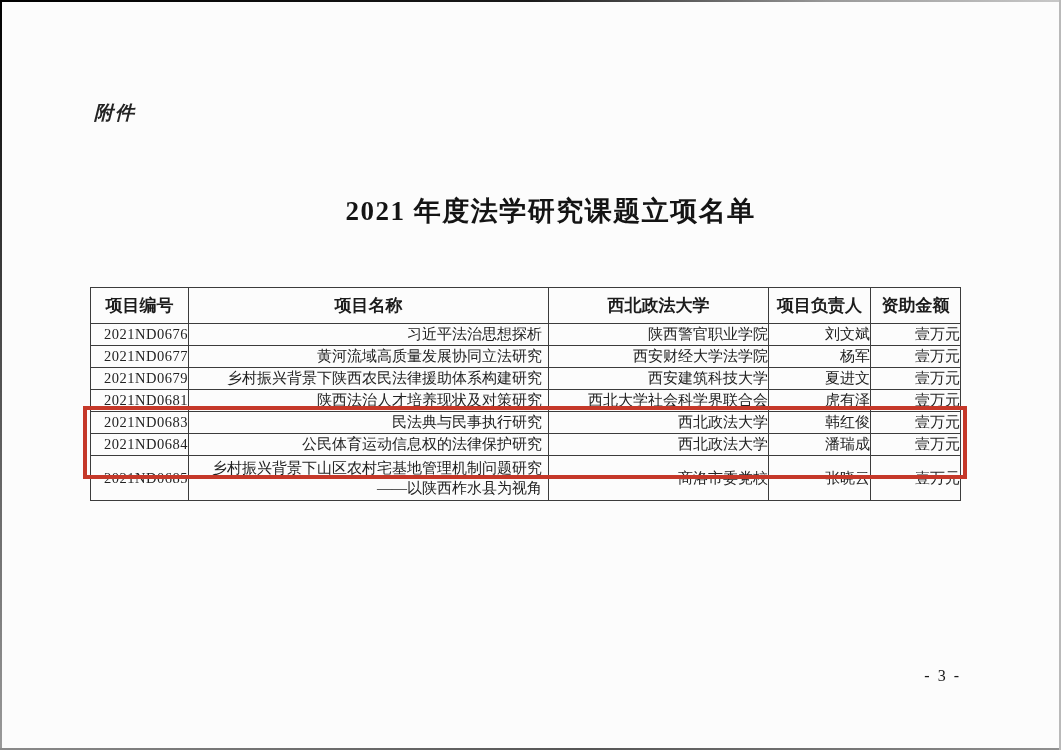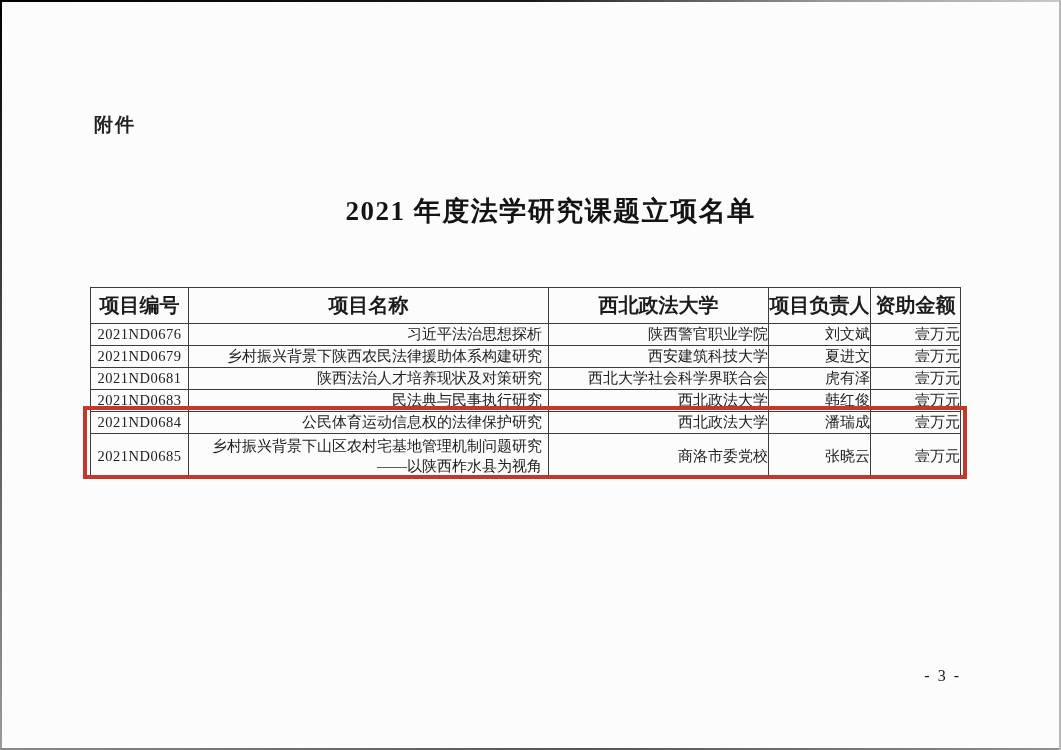--- a/index.html
+++ b/index.html
@@ -16,26 +16,27 @@
   .edge-top    { top: 0; left: 0; width: 100%; height: 2px;
                  background: linear-gradient(to right, #000 0%, #1a1a1a 50%, #999 78%, #c8c8c8 100%); }
   .edge-left   { top: 0; left: 0; width: 2px; height: 100%;
                  background: linear-gradient(to bottom, #000 0%, #4a4a4a 45%, #9a9a9a 100%); }
   .edge-bottom { bottom: 0; left: 0; width: 100%; height: 2px;
                  background: linear-gradient(to right, #8a8a8a 0%, #555 55%, #909090 100%); }
   .edge-right  { top: 0; right: 0; width: 2px; height: 100%; background: #b9b9b9; }
 
   .attachment-label {
     position: absolute;
-    left: 94px; top: 112px;
+    left: 94px; top: 100px;
     font-family: "Liberation Sans", "DejaVu Sans", sans-serif;
     font-size: 19px;
     font-weight: bold;
     color: #232323;
     letter-spacing: 2px;
+    font-style: italic;
   }
 
   .doc-title {
     position: absolute;
     left: 0; right: 0; top: 193px;
     text-align: center;
     font-family: "Liberation Serif", "DejaVu Serif", serif;
     font-size: 27px;
     font-weight: bold;
     color: #141414;
@@ -55,35 +56,35 @@
   }
   th, td {
     border: 1px solid #3c3c3c;
     color: #222;
     overflow: hidden;
     text-align: right;
   }
   th {
     height: 36px;
     font-family: "Liberation Sans", "DejaVu Sans", sans-serif;
-    font-size: 20px;
+    font-size: 17px;
     font-weight: bold;
     color: #1c1c1c;
     text-align: center;
     vertical-align: middle;
   }
   td {
     height: 22px;
     font-family: "Liberation Serif", "DejaVu Serif", serif;
     font-size: 15px;
     line-height: 19px;
     vertical-align: middle;
     white-space: nowrap;
   }
-  td.c-id     { text-align: center; font-size: 14.5px; letter-spacing: 0.5px; }
+  td.c-id     { font-size: 14.5px; letter-spacing: 0.5px; }
   td.c-name   { padding-left: 10px; padding-right: 6px; }
   td.c-unit   { padding-left: 10px; }
   td.c-leader { padding-left: 9px; }
   td.c-amount { padding-left: 11px; }
   tr.two-line td.c-name { white-space: normal; line-height: 20px; padding-top: 2px; padding-bottom: 2px; }
   tr.two-line td { height: 43px; }
 
   .red-box {
     position: absolute;
     left: -7px;
@@ -136,20 +137,27 @@
     </thead>
     <tbody>
       <tr>
         <td class="c-id">2021ND0676</td>
         <td class="c-name">习近平法治思想探析</td>
         <td class="c-unit">陕西警官职业学院</td>
         <td class="c-leader">刘文斌</td>
         <td class="c-amount">壹万元</td>
       </tr>
       <tr>
+        <td class="c-id">2021ND0677</td>
+        <td class="c-name">黄河流域高质量发展协同立法研究</td>
+        <td class="c-unit">西安财经大学法学院</td>
+        <td class="c-leader">杨军</td>
+        <td class="c-amount">壹万元</td>
+      </tr>
+      <tr>
         <td class="c-id">2021ND0679</td>
         <td class="c-name">乡村振兴背景下陕西农民法律援助体系构建研究</td>
         <td class="c-unit">西安建筑科技大学</td>
         <td class="c-leader">夏进文</td>
         <td class="c-amount">壹万元</td>
       </tr>
       <tr>
         <td class="c-id">2021ND0681</td>
         <td class="c-name">陕西法治人才培养现状及对策研究</td>
         <td class="c-unit">西北大学社会科学界联合会</td>

